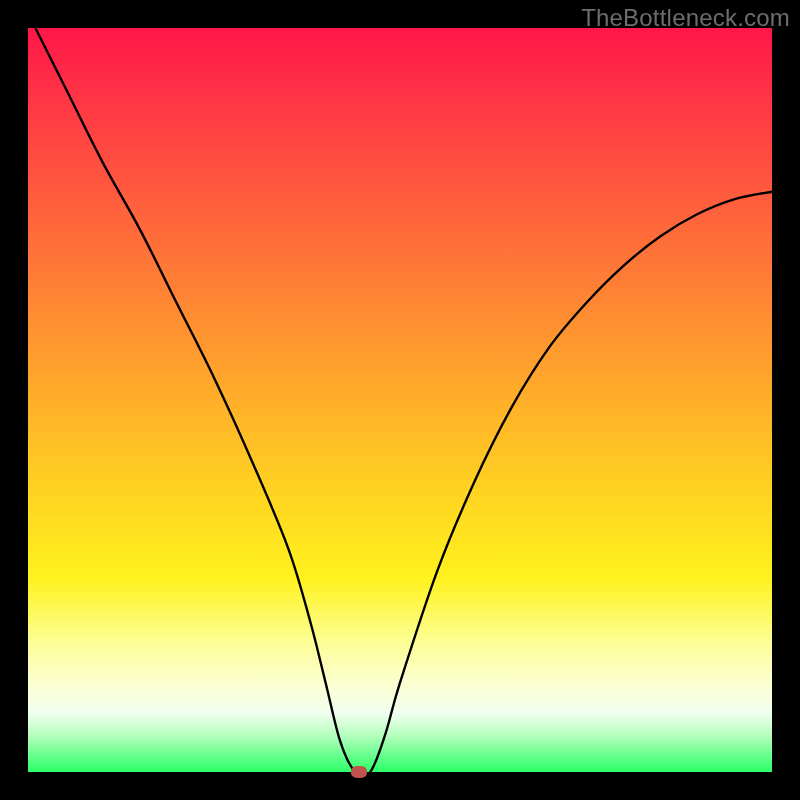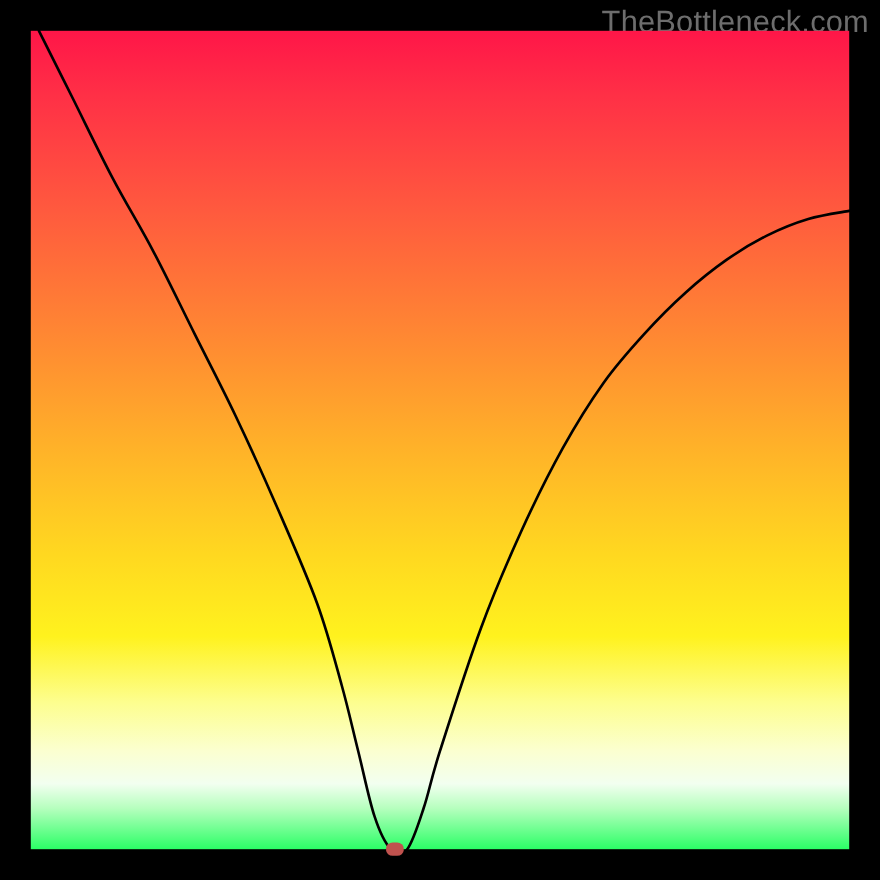--- a/index.html
+++ b/index.html
@@ -40,21 +40,21 @@
       #f2fff0 92%,
       #b6ffbe 95%,
       #2bff66 100%
     );
   }
   .watermark {
     position: absolute;
     top: 4px;
     right: 10px;
     color: #6d6d6d;
-    font-size: 28px;
+    font-size: 24px;
     font-weight: 500;
     letter-spacing: 0.2px;
     user-select: none;
     text-align: center;
   }
   svg.curve {
     position: absolute;
     left: 0;
     top: 0;
     width: 744px;

